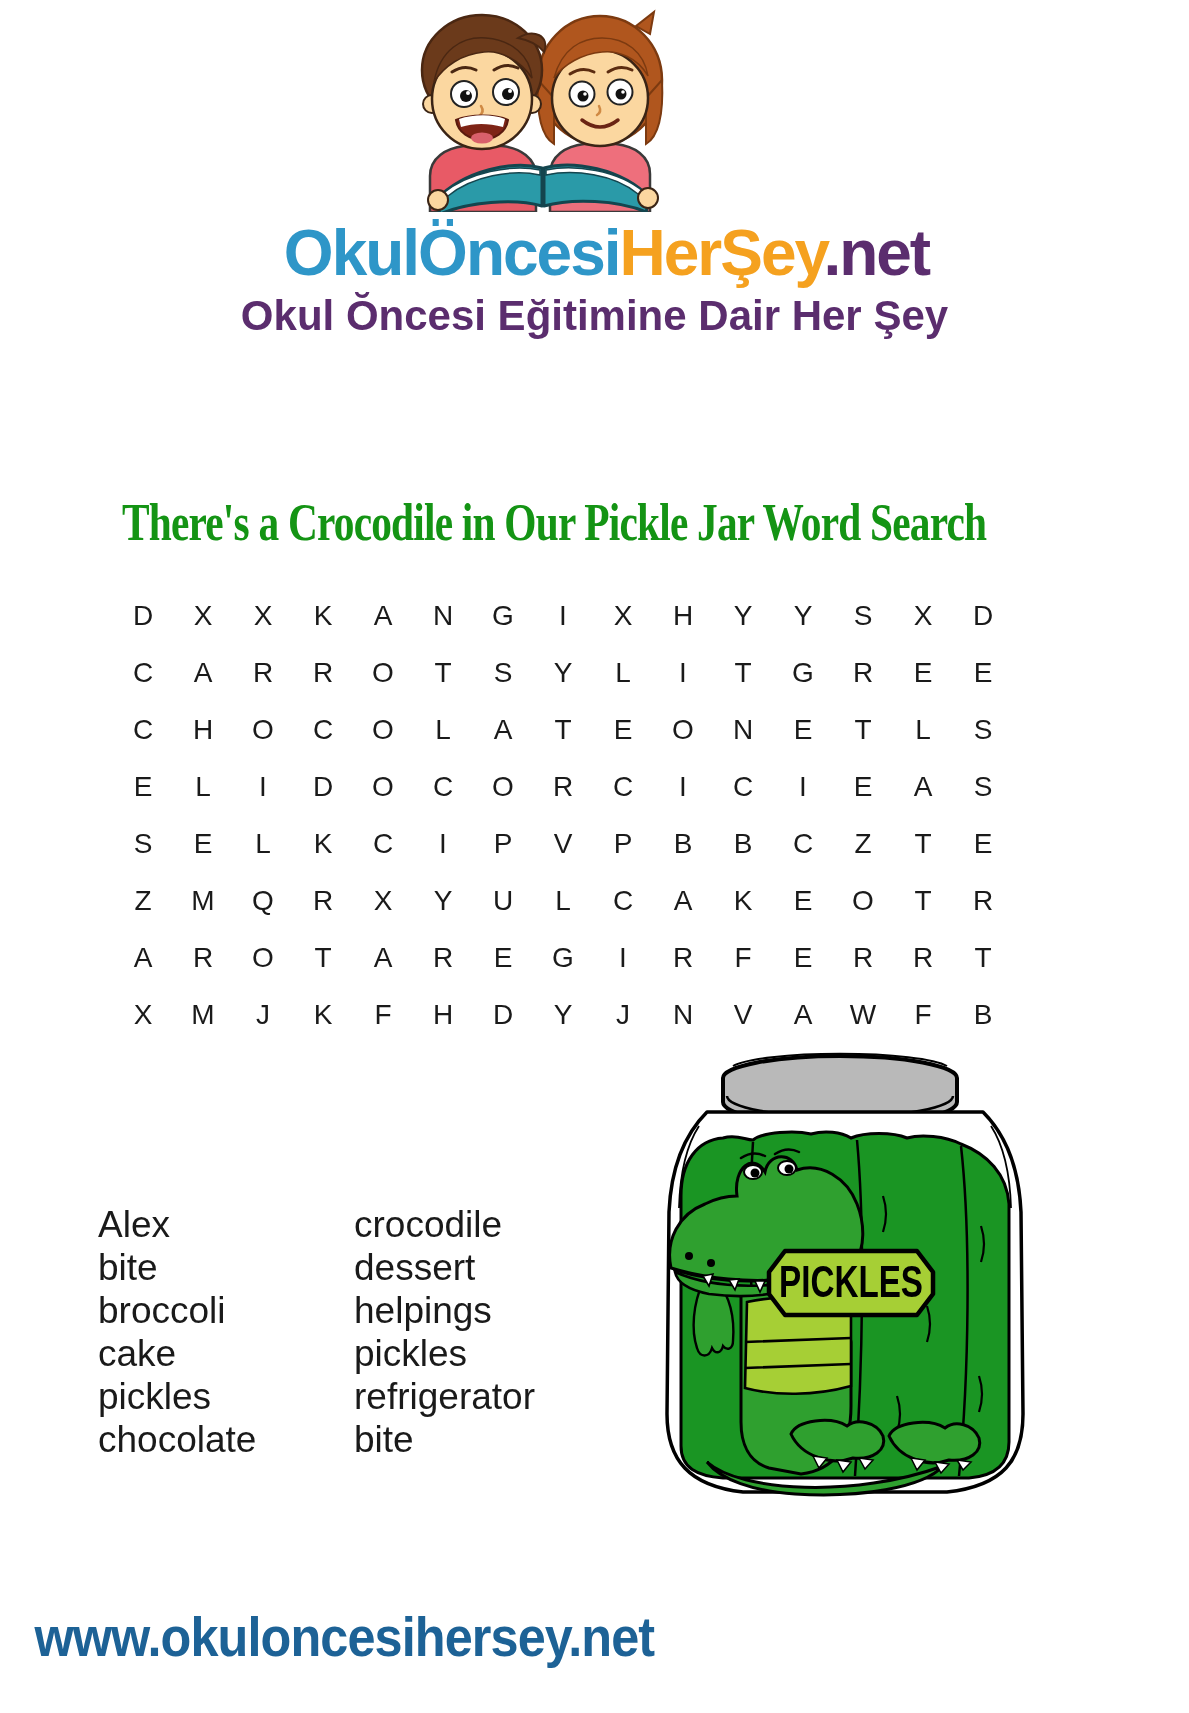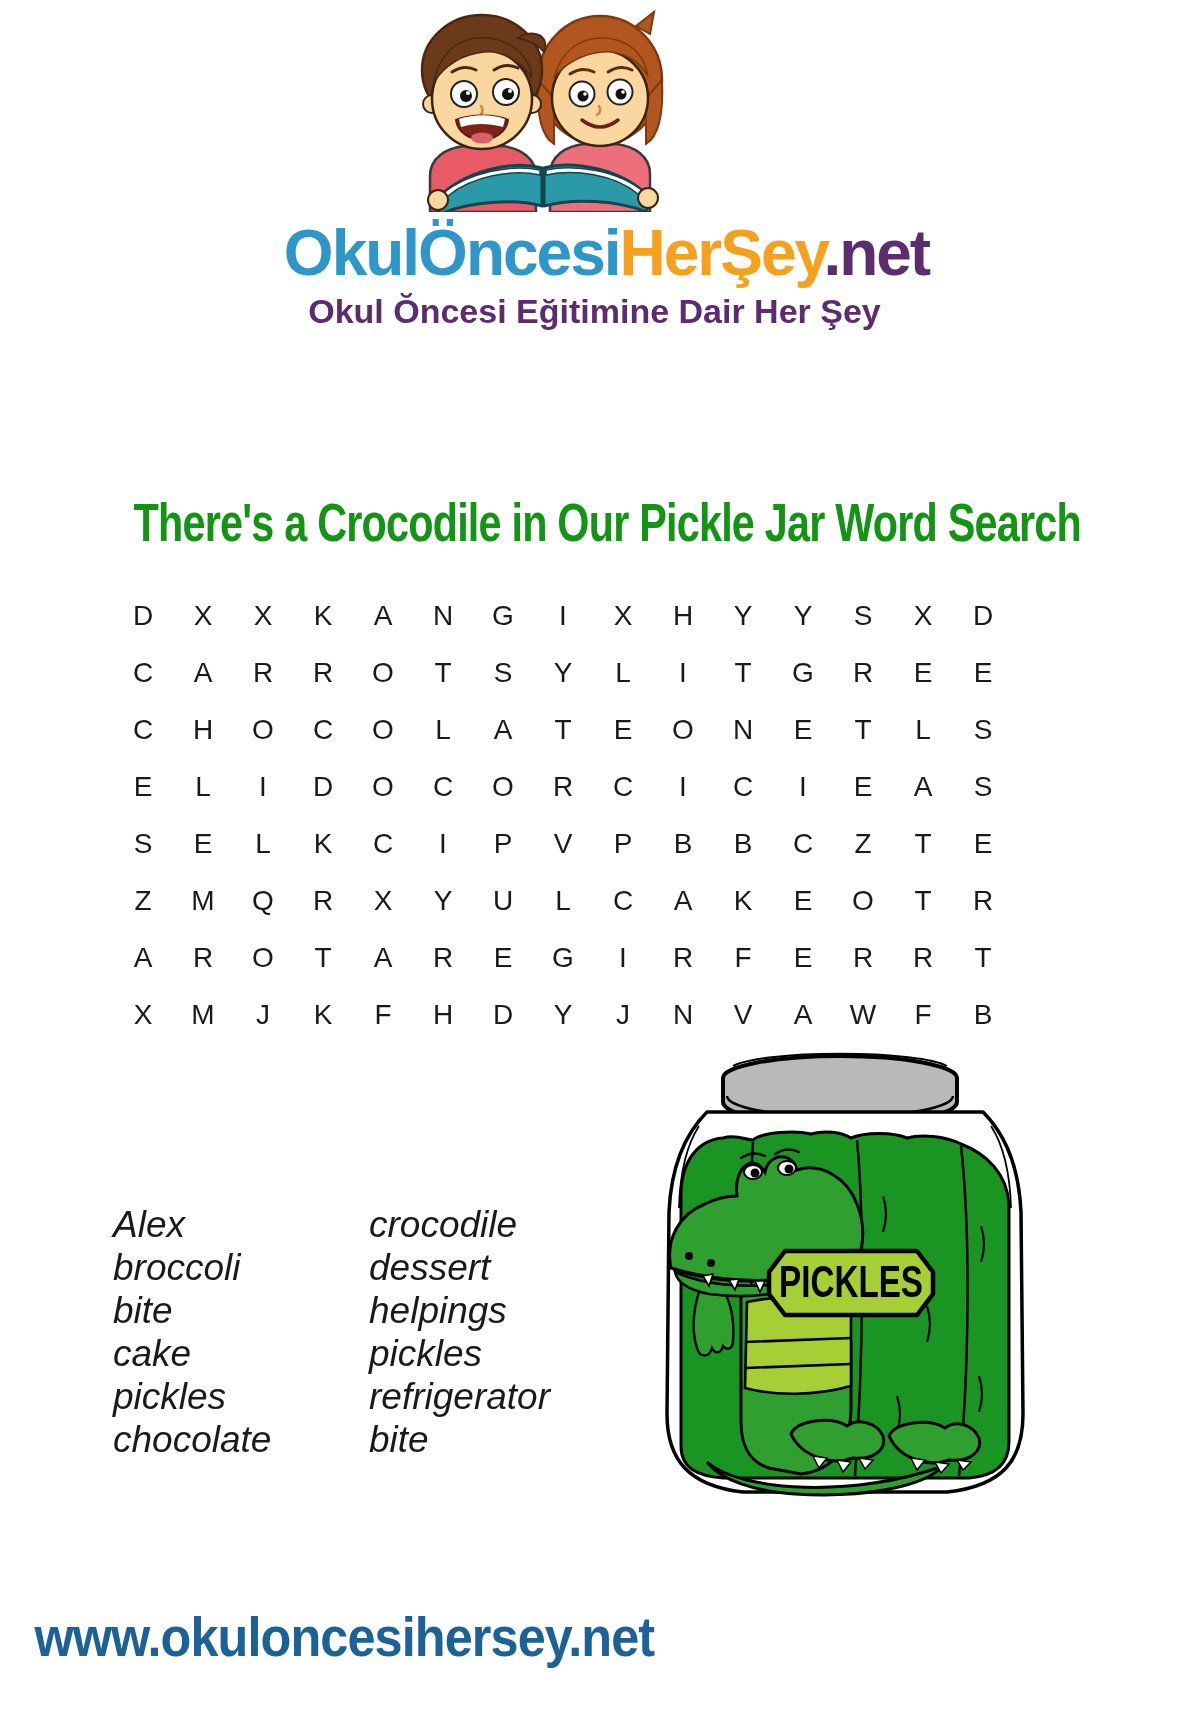--- a/index.html
+++ b/index.html
@@ -11,39 +11,39 @@
   .kids-svg { position:absolute; left:402px; top:2px; width:282px; height:210px; }
   .logo-line {
     position:absolute; top:216px; left:12px; width:100%; text-align:center;
     font-size:64px; font-weight:bold; letter-spacing:-2px; white-space:nowrap;
   }
   .logo-blue   { color:var(--logo-blue); }
   .logo-orange { color:var(--logo-orange); }
   .logo-purple { color:var(--logo-purple); }
   .tagline {
     position:absolute; top:292px; left:0; width:100%; text-align:center;
-    font-size:34px; font-weight:bold; color:var(--logo-purple); letter-spacing:0;
-  }
-  
-  .title { position:absolute; top:492px; left:0; width:100%; text-align:center; white-space:nowrap; }
+    font-size:42px; font-weight:bold; color:var(--logo-purple); letter-spacing:0;
+  }
+  
+  .title { position:absolute; top:492px; left:0; width:100%; text-align:left; white-space:nowrap;font-family:Liberation Serif, serif; }
   .title-inner {
     display:inline-block; transform:scaleX(.78); transform-origin:50% 50%;
     font-size:53px; font-weight:bold; letter-spacing:-1px; color:var(--title-green);
   }
   
   .grid {
     position:absolute; left:113px; top:587px;
     display:grid; grid-template-columns:repeat(15,60px); grid-auto-rows:57px;
   }
   .cell {
     display:flex; align-items:center; justify-content:center;
     font-size:28px; color:var(--text-dark);
   }
   
-  .words { position:absolute; left:113px; top:1203px; display:flex;font-style:italic; }
+  .words { position:absolute; left:98px; top:1203px; display:flex; }
   .wcol1 { width:256px; }
   .word { font-size:37px; line-height:43px; color:var(--text-dark); }
   
   .jar-svg { position:absolute; left:645px; top:1046px; width:400px; height:460px; }
   
   .footer { position:absolute; top:1604px; left:0; width:100%; white-space:nowrap; }
   .footer-inner {
     display:inline-block; transform:scaleX(.9); transform-origin:50% 50%;
     font-size:56px; font-weight:bold; letter-spacing:-1px; color:var(--footer-blue);
   }
@@ -234,22 +234,22 @@
       <span class="cell">V</span>
       <span class="cell">A</span>
       <span class="cell">W</span>
       <span class="cell">F</span>
       <span class="cell">B</span>
     </div>
 
   <div class="words">
     <div class="wcol1">
         <div class="word">Alex</div>
+        <div class="word">bite</div>
         <div class="word">broccoli</div>
-        <div class="word">bite</div>
         <div class="word">cake</div>
         <div class="word">pickles</div>
         <div class="word">chocolate</div>
       </div>
     <div class="wcol2">
         <div class="word">crocodile</div>
         <div class="word">dessert</div>
         <div class="word">helpings</div>
         <div class="word">pickles</div>
         <div class="word">refrigerator</div>

